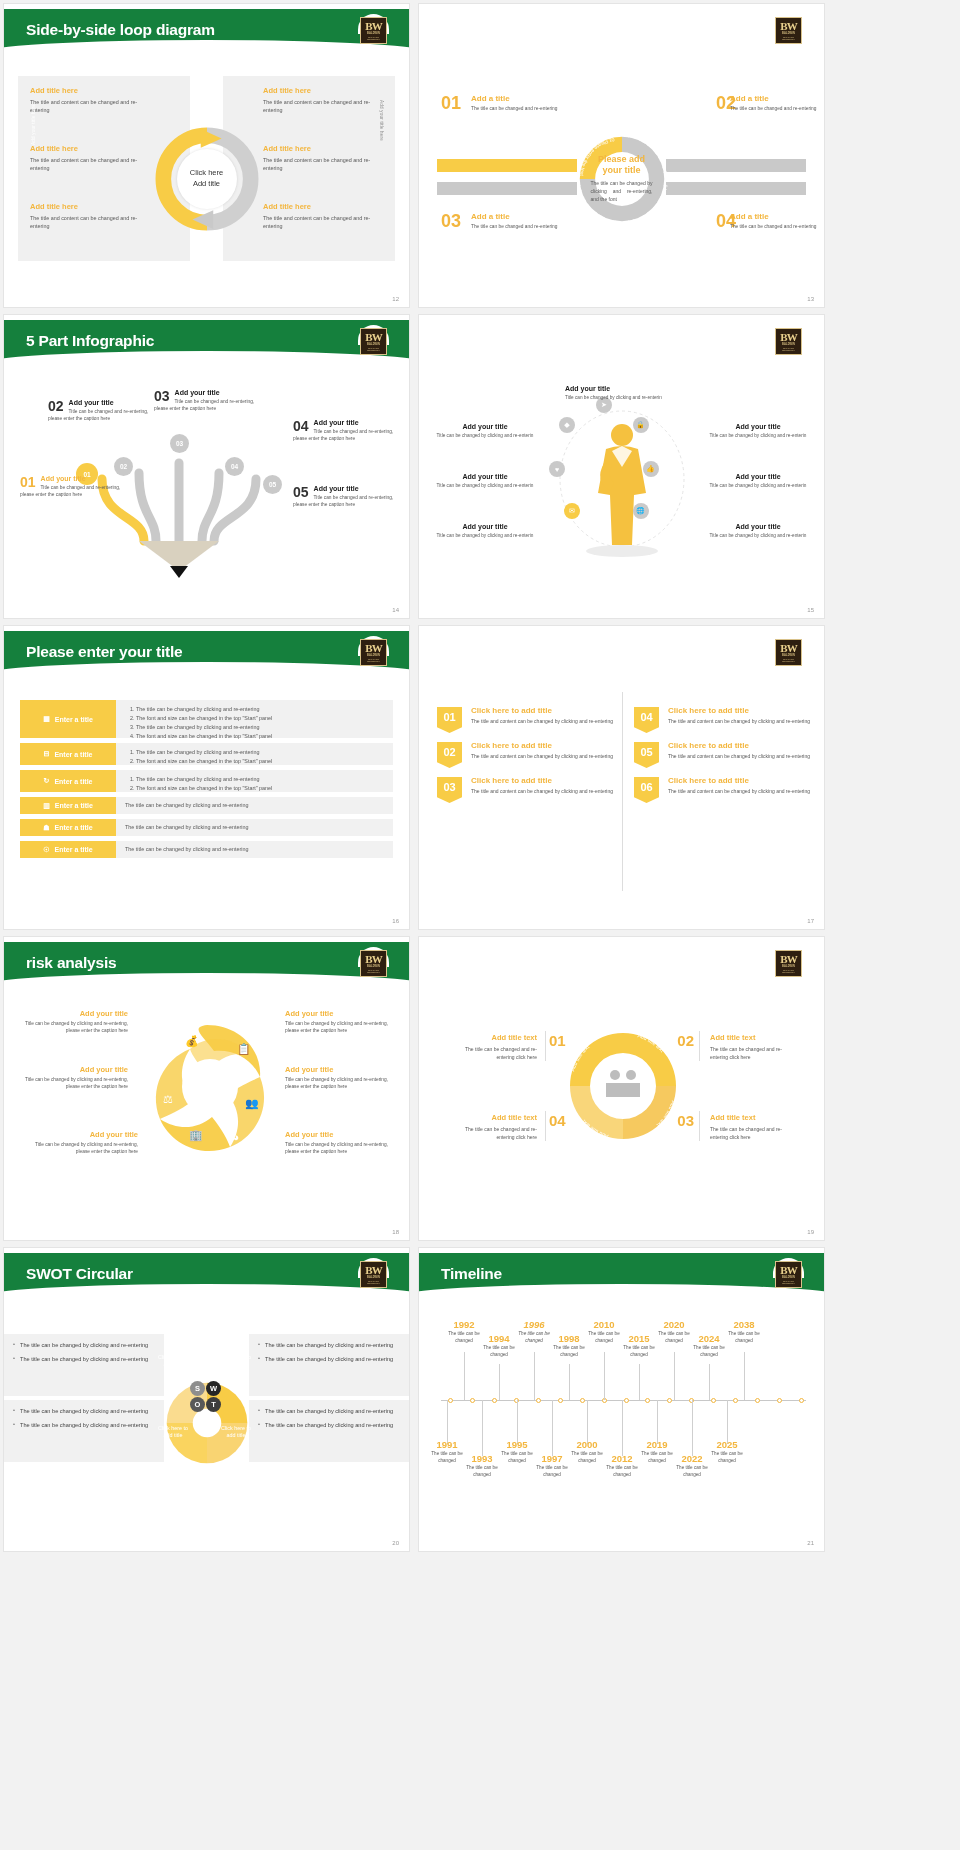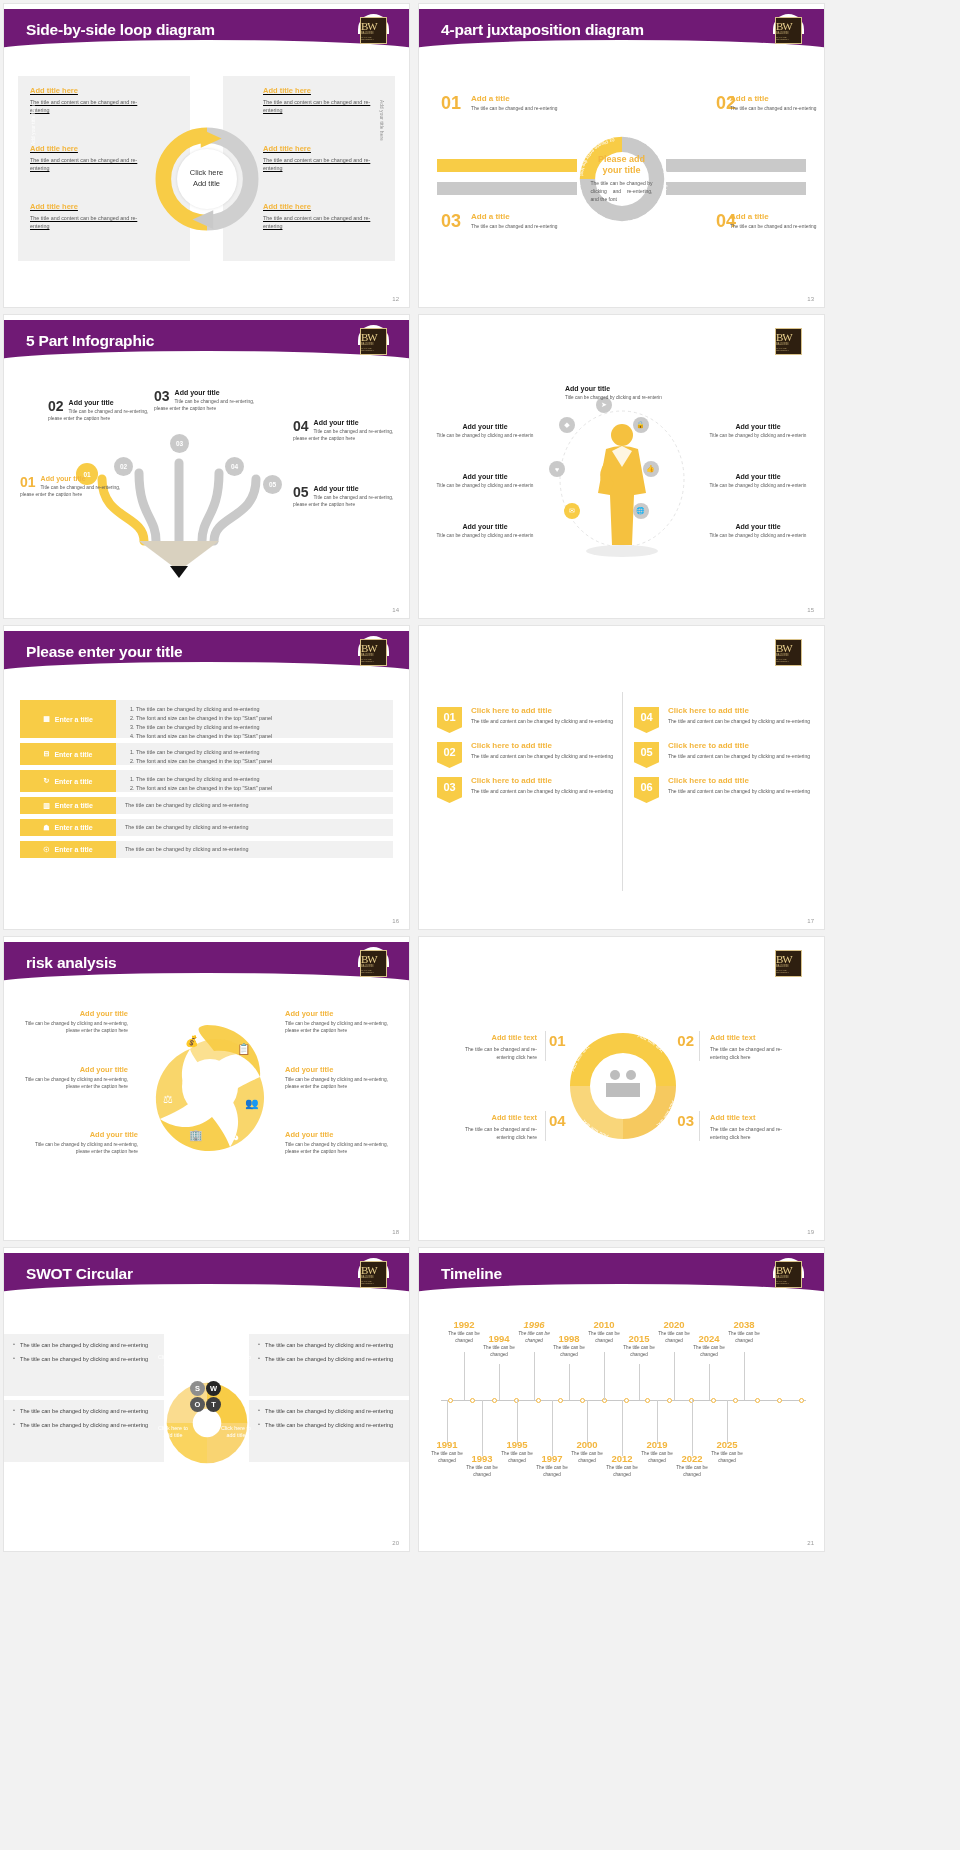--- a/index.html
+++ b/index.html
@@ -7,43 +7,43 @@
     width:960px; height:1850px;
     background:#f2f2f2;
     font-family:"Liberation Sans", sans-serif;
     overflow:hidden;
   }
   .grid { display:grid; grid-template-columns:405px 405px; grid-auto-rows:303px;
           column-gap:10px; row-gap:8px; padding:4px 70px 0 4px; }
   .slide { position:relative; background:#fff; overflow:hidden;
            box-shadow:0 0 0 1px #e4e4e4; }
   
-  .banner { position:absolute; left:0; top:5px; width:100%; height:44px; background:#701a75; }
+  .banner { position:absolute; left:0; top:5px; width:100%; height:44px; background:#15803d; }
   .banner-curve { position:absolute; left:-6%; top:36px; width:112%; height:26px;
                   background:#fff; border-radius:100% 100% 0 0 / 100% 100% 0 0; }
   .banner h2 { position:absolute; left:22px; top:12px; color:#fff;
                font-size:15.5px; font-weight:bold; letter-spacing:-.2px; }
   .logo { position:absolute; right:22px; top:13px; width:27px; height:27px;
           background:#2e1f10; border:1px solid #d9c28a; z-index:5;
-          display:flex; flex-direction:column; align-items:flex-start; justify-content:center;
-          color:#e8cf8d; line-height:1; }
+          display:flex; flex-direction:column; align-items:center; justify-content:center;
+          color:#e8cf8d; line-height:1;font-weight:bold; }
   .logo .bw { font-family:"Liberation Serif", serif; font-size:11px; letter-spacing:-1px; }
   .logo .sub { font-size:2.6px; letter-spacing:.1px; margin-top:1px; opacity:.85; }
   .logo .sub2 { font-size:2.2px; opacity:.7; }
   .logo-hood { position:absolute; right:20px; top:10px; width:31px; height:20px;
                background:#fff; border-radius:16px 16px 0 0; z-index:4; }
   .pnum { position:absolute; right:10px; bottom:5px; font-size:6px; color:#9b9b9b; }
   .body { position:absolute; left:0; top:60px; right:0; bottom:14px; }
   .small { font-size:5.4px; color:#595959; line-height:1.55; }
   .xsmall { font-size:4.8px; color:#595959; line-height:1.5; }
 
   
   .s12 .panel { position:absolute; top:12px; width:172px; height:185px; background:#f0f0f0; }
   .s12 .pL { left:14px; } .s12 .pR { right:14px; }
-  .s12 .blk { position:absolute; width:120px;text-decoration:underline; }
+  .s12 .blk { position:absolute; width:120px; }
   .s12 .blk h4 { font-size:7.5px; font-weight:bold; color:#f3b63e; margin-bottom:3px; }
   .s12 .ring { position:absolute; left:50%; top:50%; transform:translate(-50%,-50%);
                width:104px; height:104px; }
   .s12 .inner { position:absolute; left:50%; top:50%; transform:translate(-50%,-50%);
                 width:60px; height:60px; border-radius:50%; background:#fff;
                 box-shadow:0 0 3px rgba(0,0,0,.12); display:flex; flex-direction:column;
                 align-items:center; justify-content:center; font-size:7.5px; color:#333; line-height:1.35; }
   .rot-l { position:absolute; left:27px; top:40px; writing-mode:vertical-rl;
            transform:rotate(180deg); font-size:4.6px; color:#fff; letter-spacing:.2px; }
   .rot-r { position:absolute; right:25px; top:36px; writing-mode:vertical-rl;
@@ -189,23 +189,20 @@
       <div class="rot-r">Add your title here</div>
       <div class="inner">
         <span>Click here</span>
         <span>Add title</span>
       </div>
     </div>
     <div class="pnum">12</div>
   </div>
 
   <div class="slide s13">
-    <div class="banner">
-      <h2>4-part juxtaposition diagram</h2>
-    </div>
     <div class="banner-curve"></div>
     <div class="logo-hood"></div>
     <div class="logo">
       <span class="bw">BW</span>
       <span class="sub">BALDWIN</span>
       <span class="sub2">WALLACE</span>
       <span class="sub2">UNIVERSITY</span>
     </div>
 
     <div class="body">

